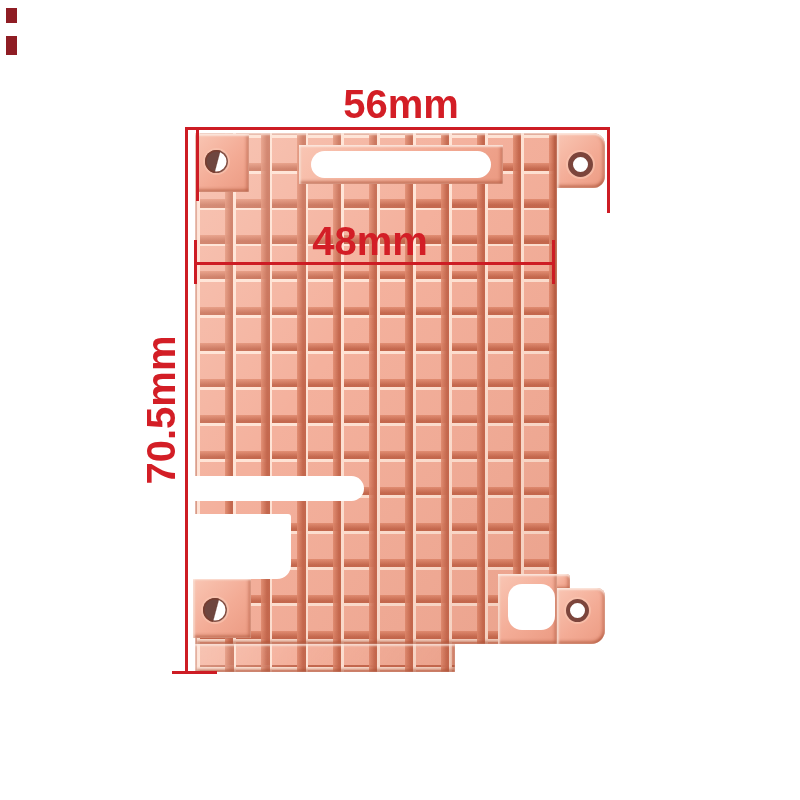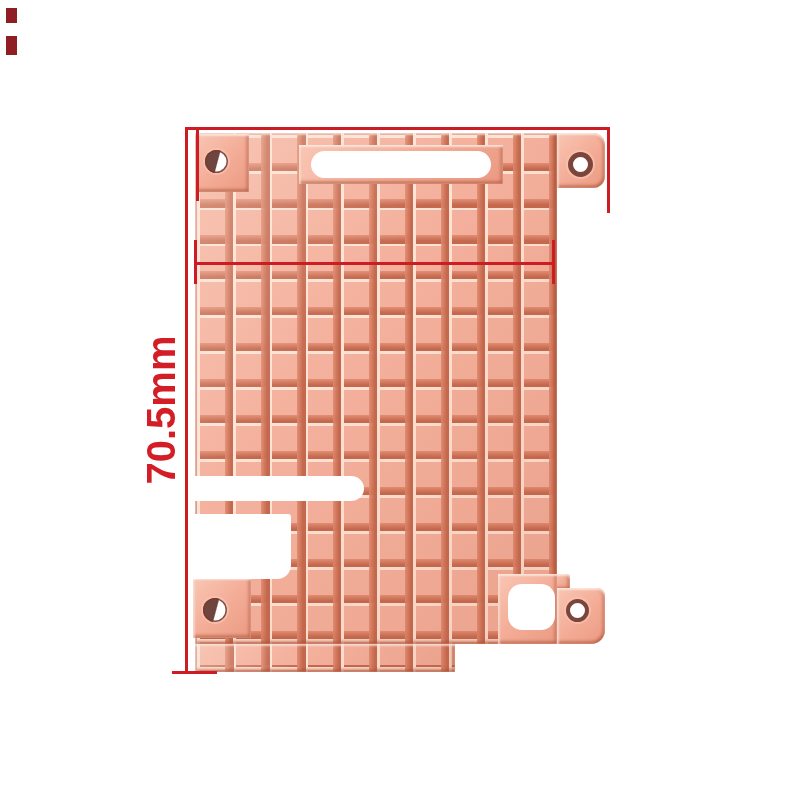--- a/index.html
+++ b/index.html
@@ -103,15 +103,17 @@
   <div class="abs dimline" style="left:196px;top:127px;width:3px;height:74px;"></div>
   <div class="abs dimline" style="left:607px;top:127px;width:3px;height:86px;"></div>
 
   <div class="abs dimline" style="left:185px;top:127px;width:3px;height:547px;"></div>
   <div class="abs dimline" style="left:172px;top:671px;width:45px;height:3px;"></div>
 
   <div class="abs dimline" style="left:194px;top:262px;width:361px;height:3px;"></div>
   <div class="abs dimline" style="left:194px;top:240px;width:3px;height:44px;"></div>
   <div class="abs dimline" style="left:552px;top:240px;width:3px;height:44px;"></div>
 
+  <div class="abs dimlabel" style="left:331px;top:82px;width:140px;">56mm</div>
+  <div class="abs dimlabel" style="left:300px;top:219px;width:140px;">48mm</div>
   <div class="abs dimlabel rot270" style="left:81px;top:388px;width:160px;">70.5mm</div>
 
 </div>
 
 </body></html>

